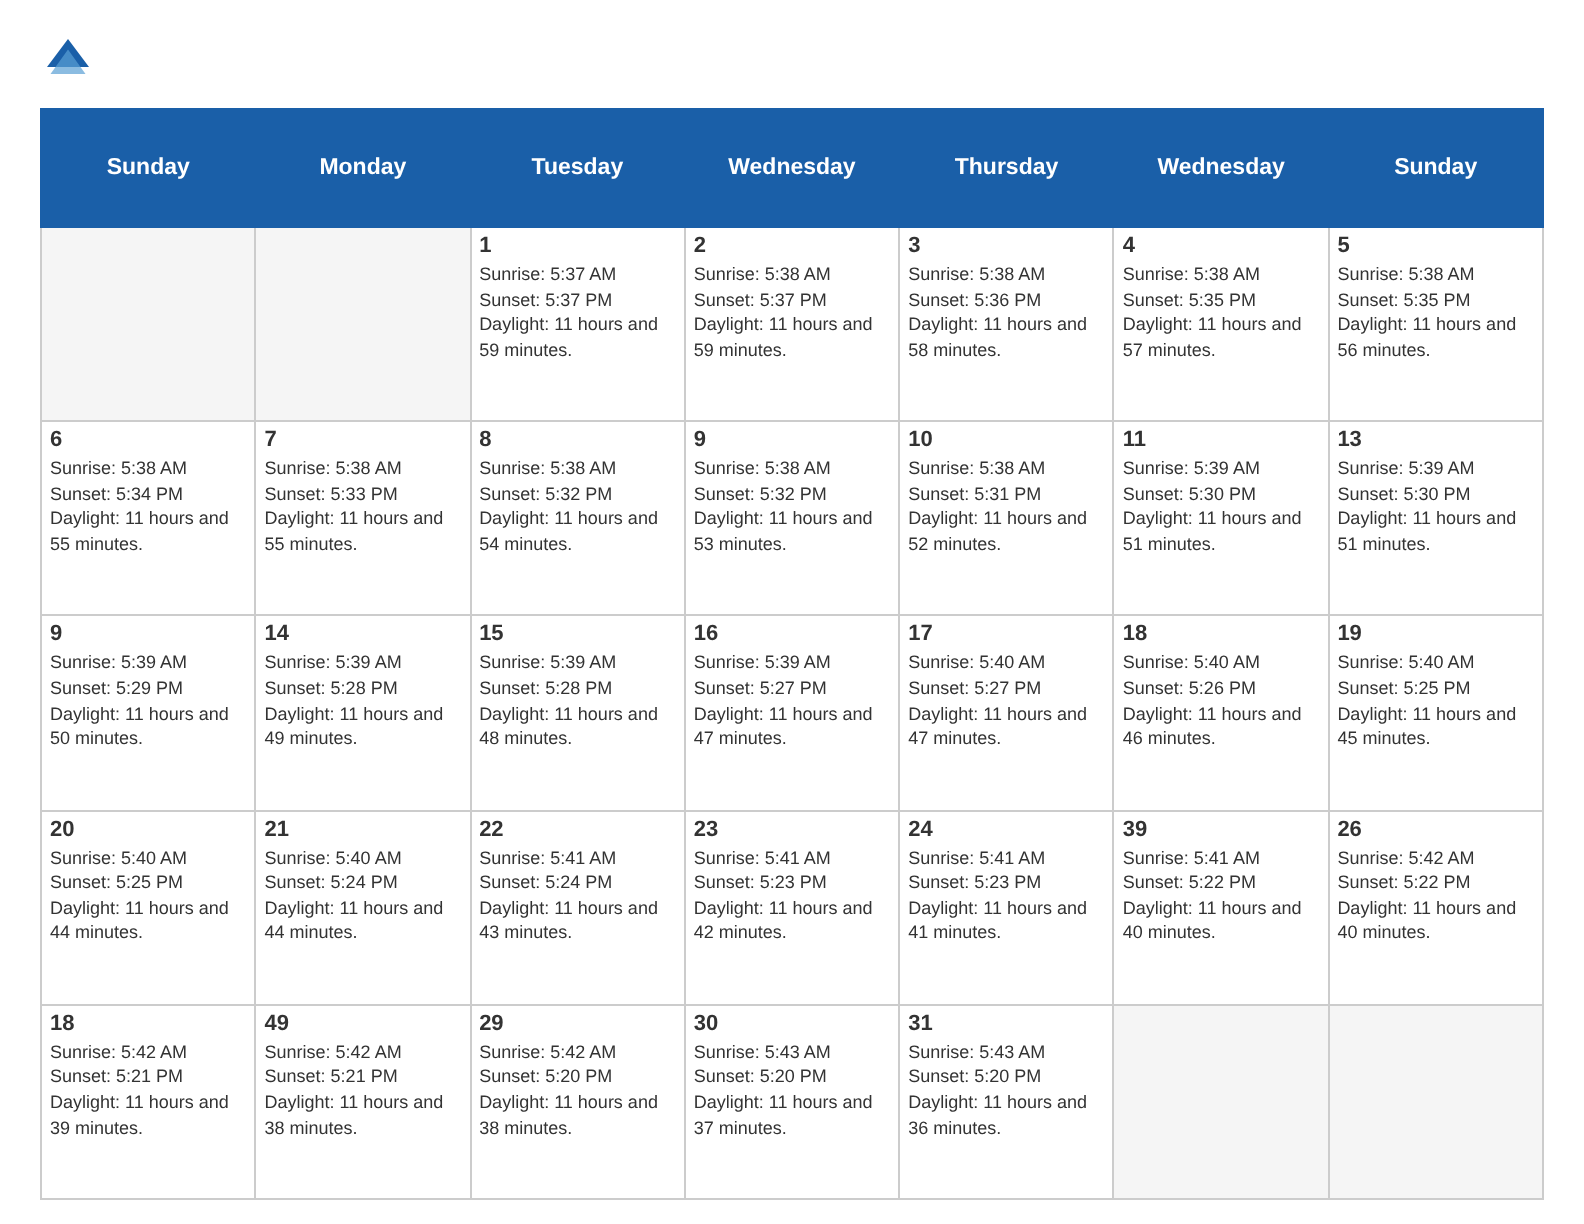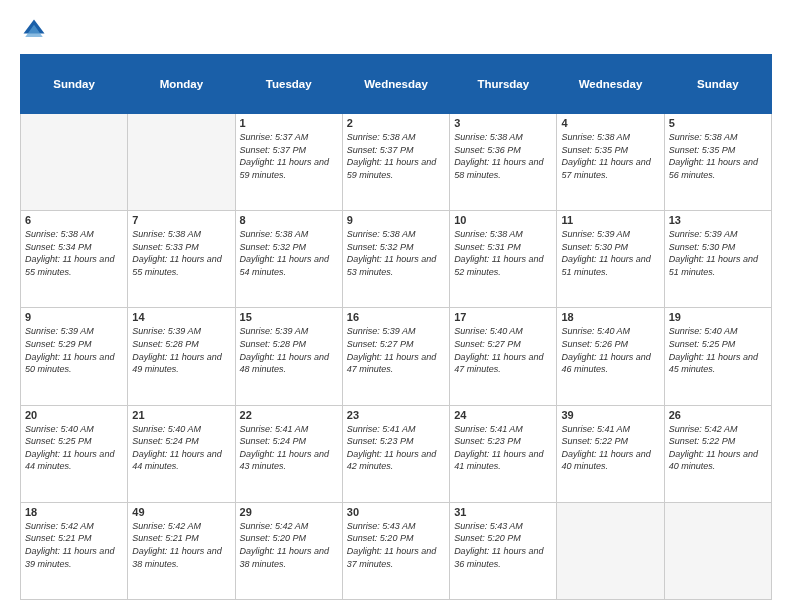--- a/index.html
+++ b/index.html
@@ -93,21 +93,20 @@
       font-size: 11px;
       font-weight: bold;
       color: #333;
       display: block;
       margin-bottom: 2px;
     }
     .cell-info {
       font-size: 9px;
       line-height: 1.4;
       color: #333;
-      font-style: italic;
     }
   </style>
 </head>
 <body>
 
 <div class="page">
   <div class="header">
     <div class="logo">
       <svg class="logo-icon" viewBox="0 0 32 32">
         <polygon points="16,4 28,20 4,20" fill="#1a5fa8"></polygon>

